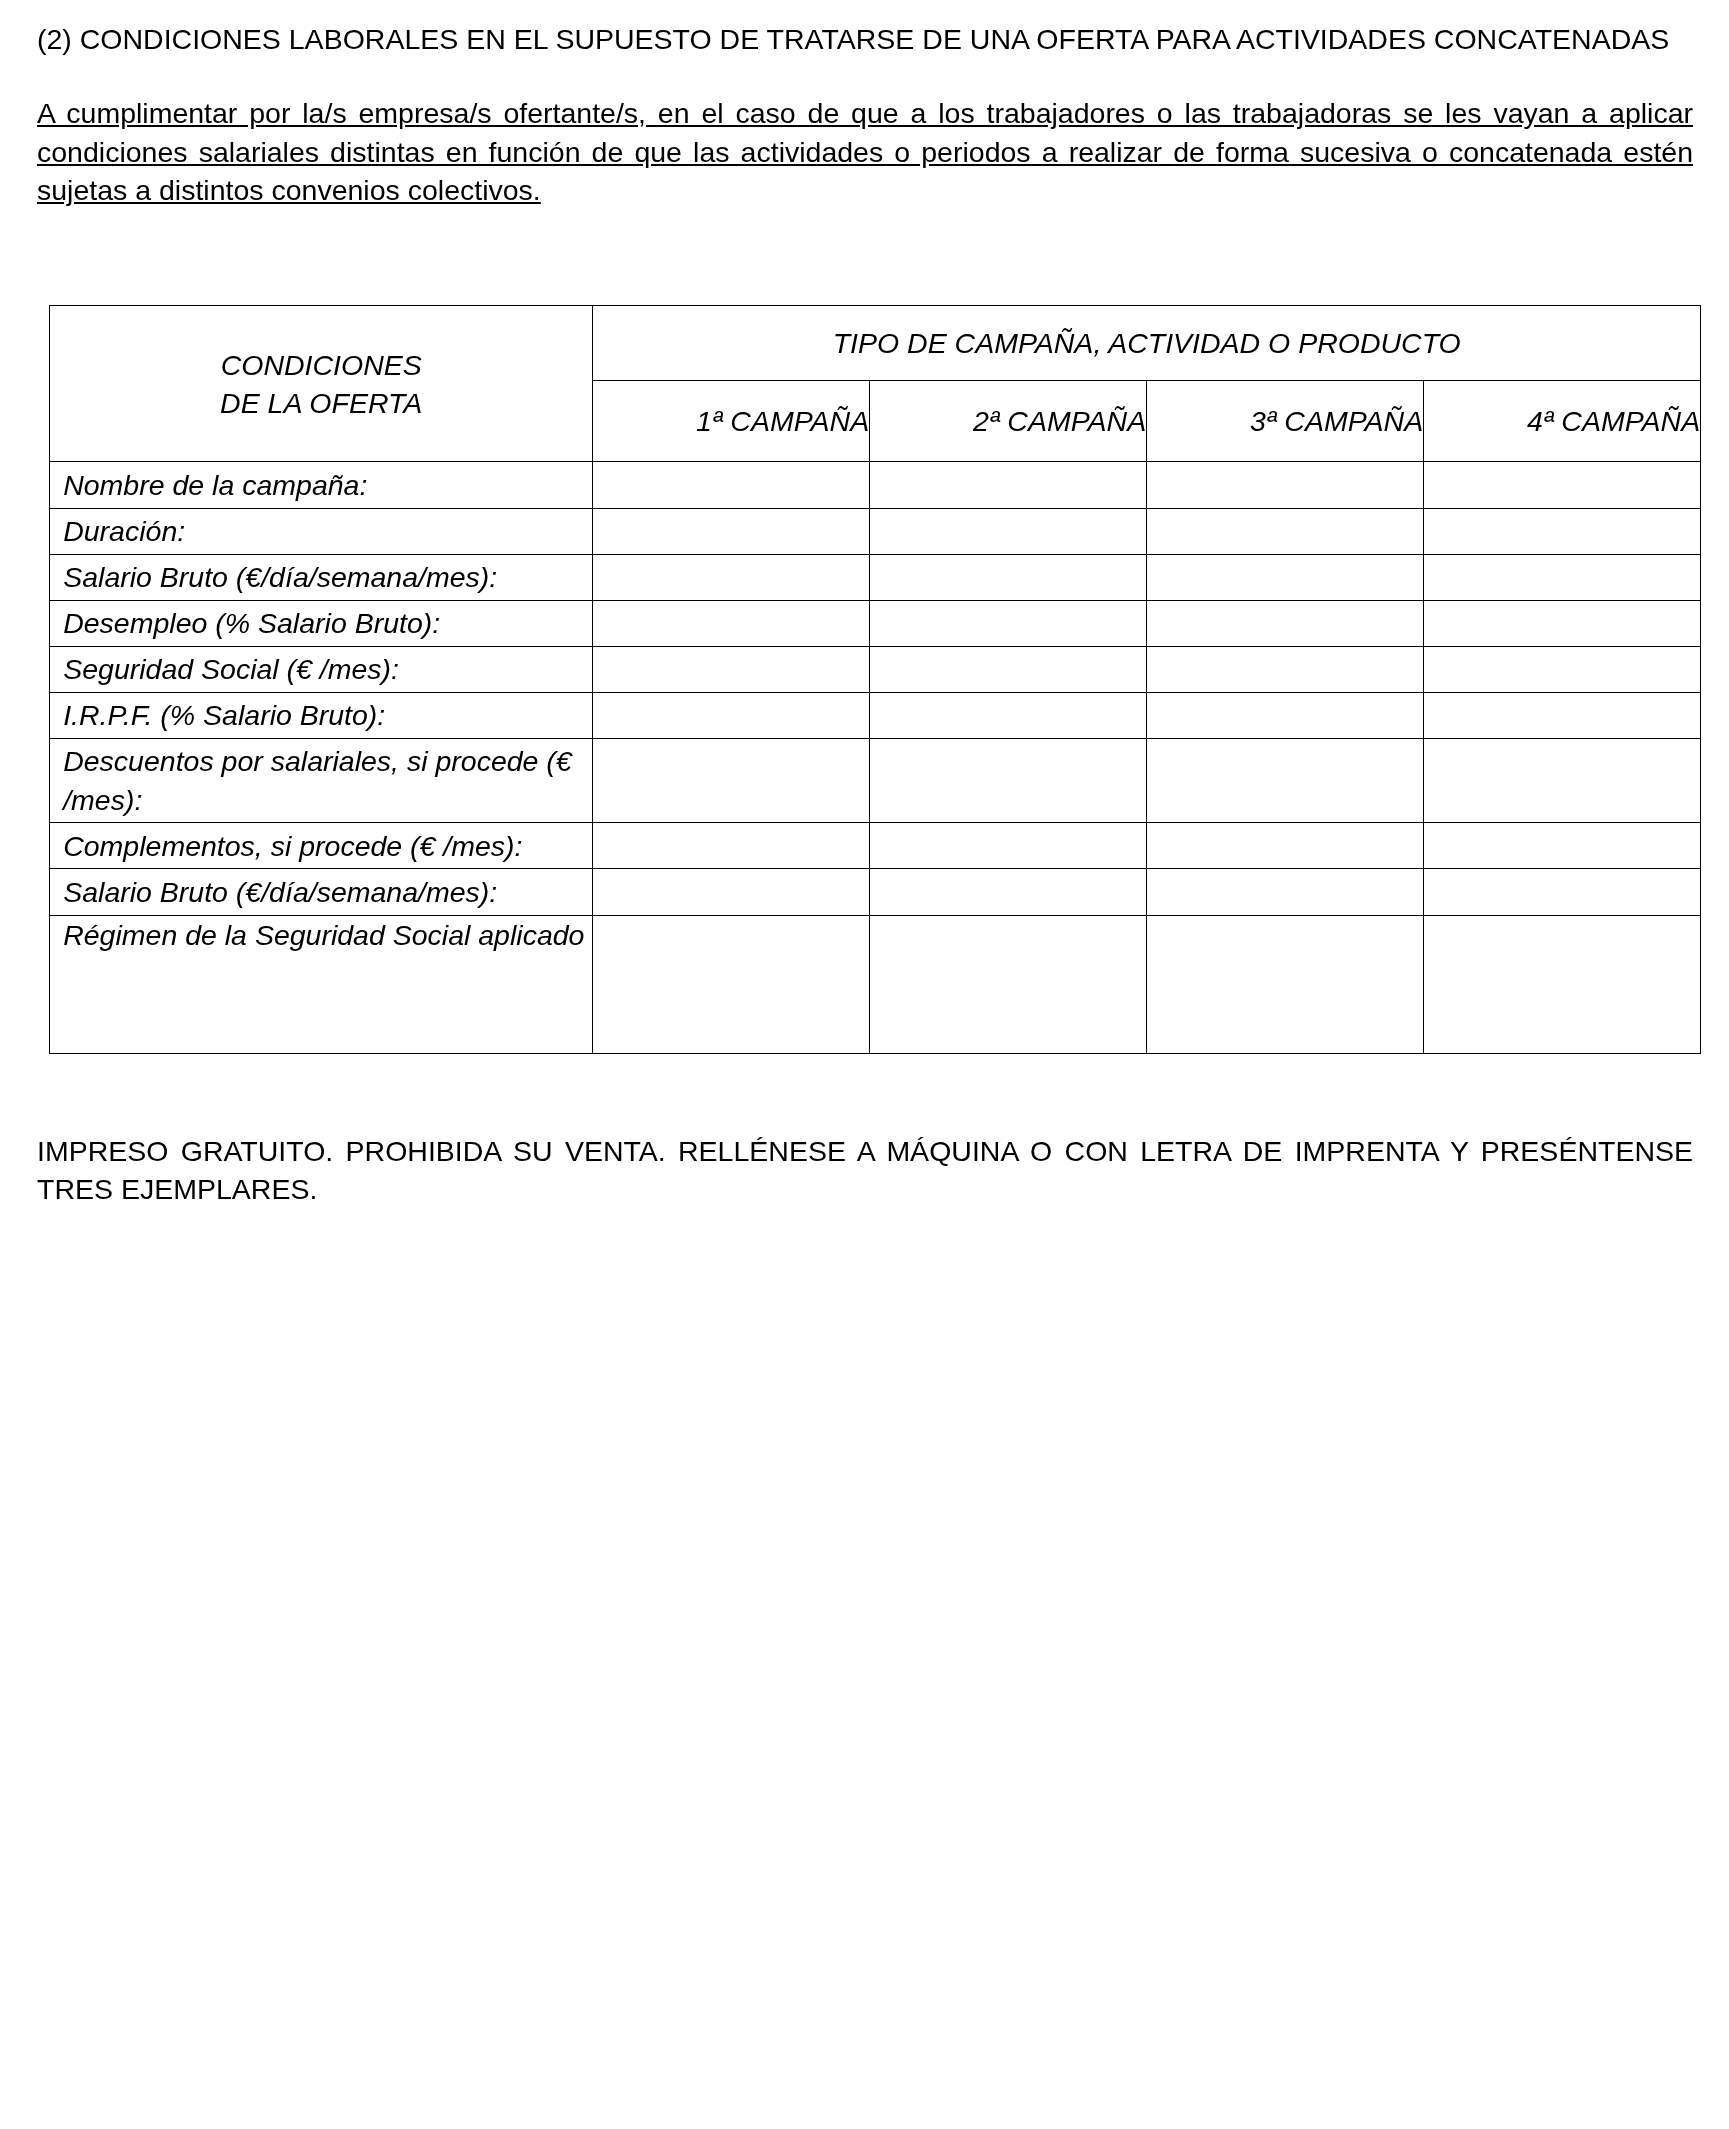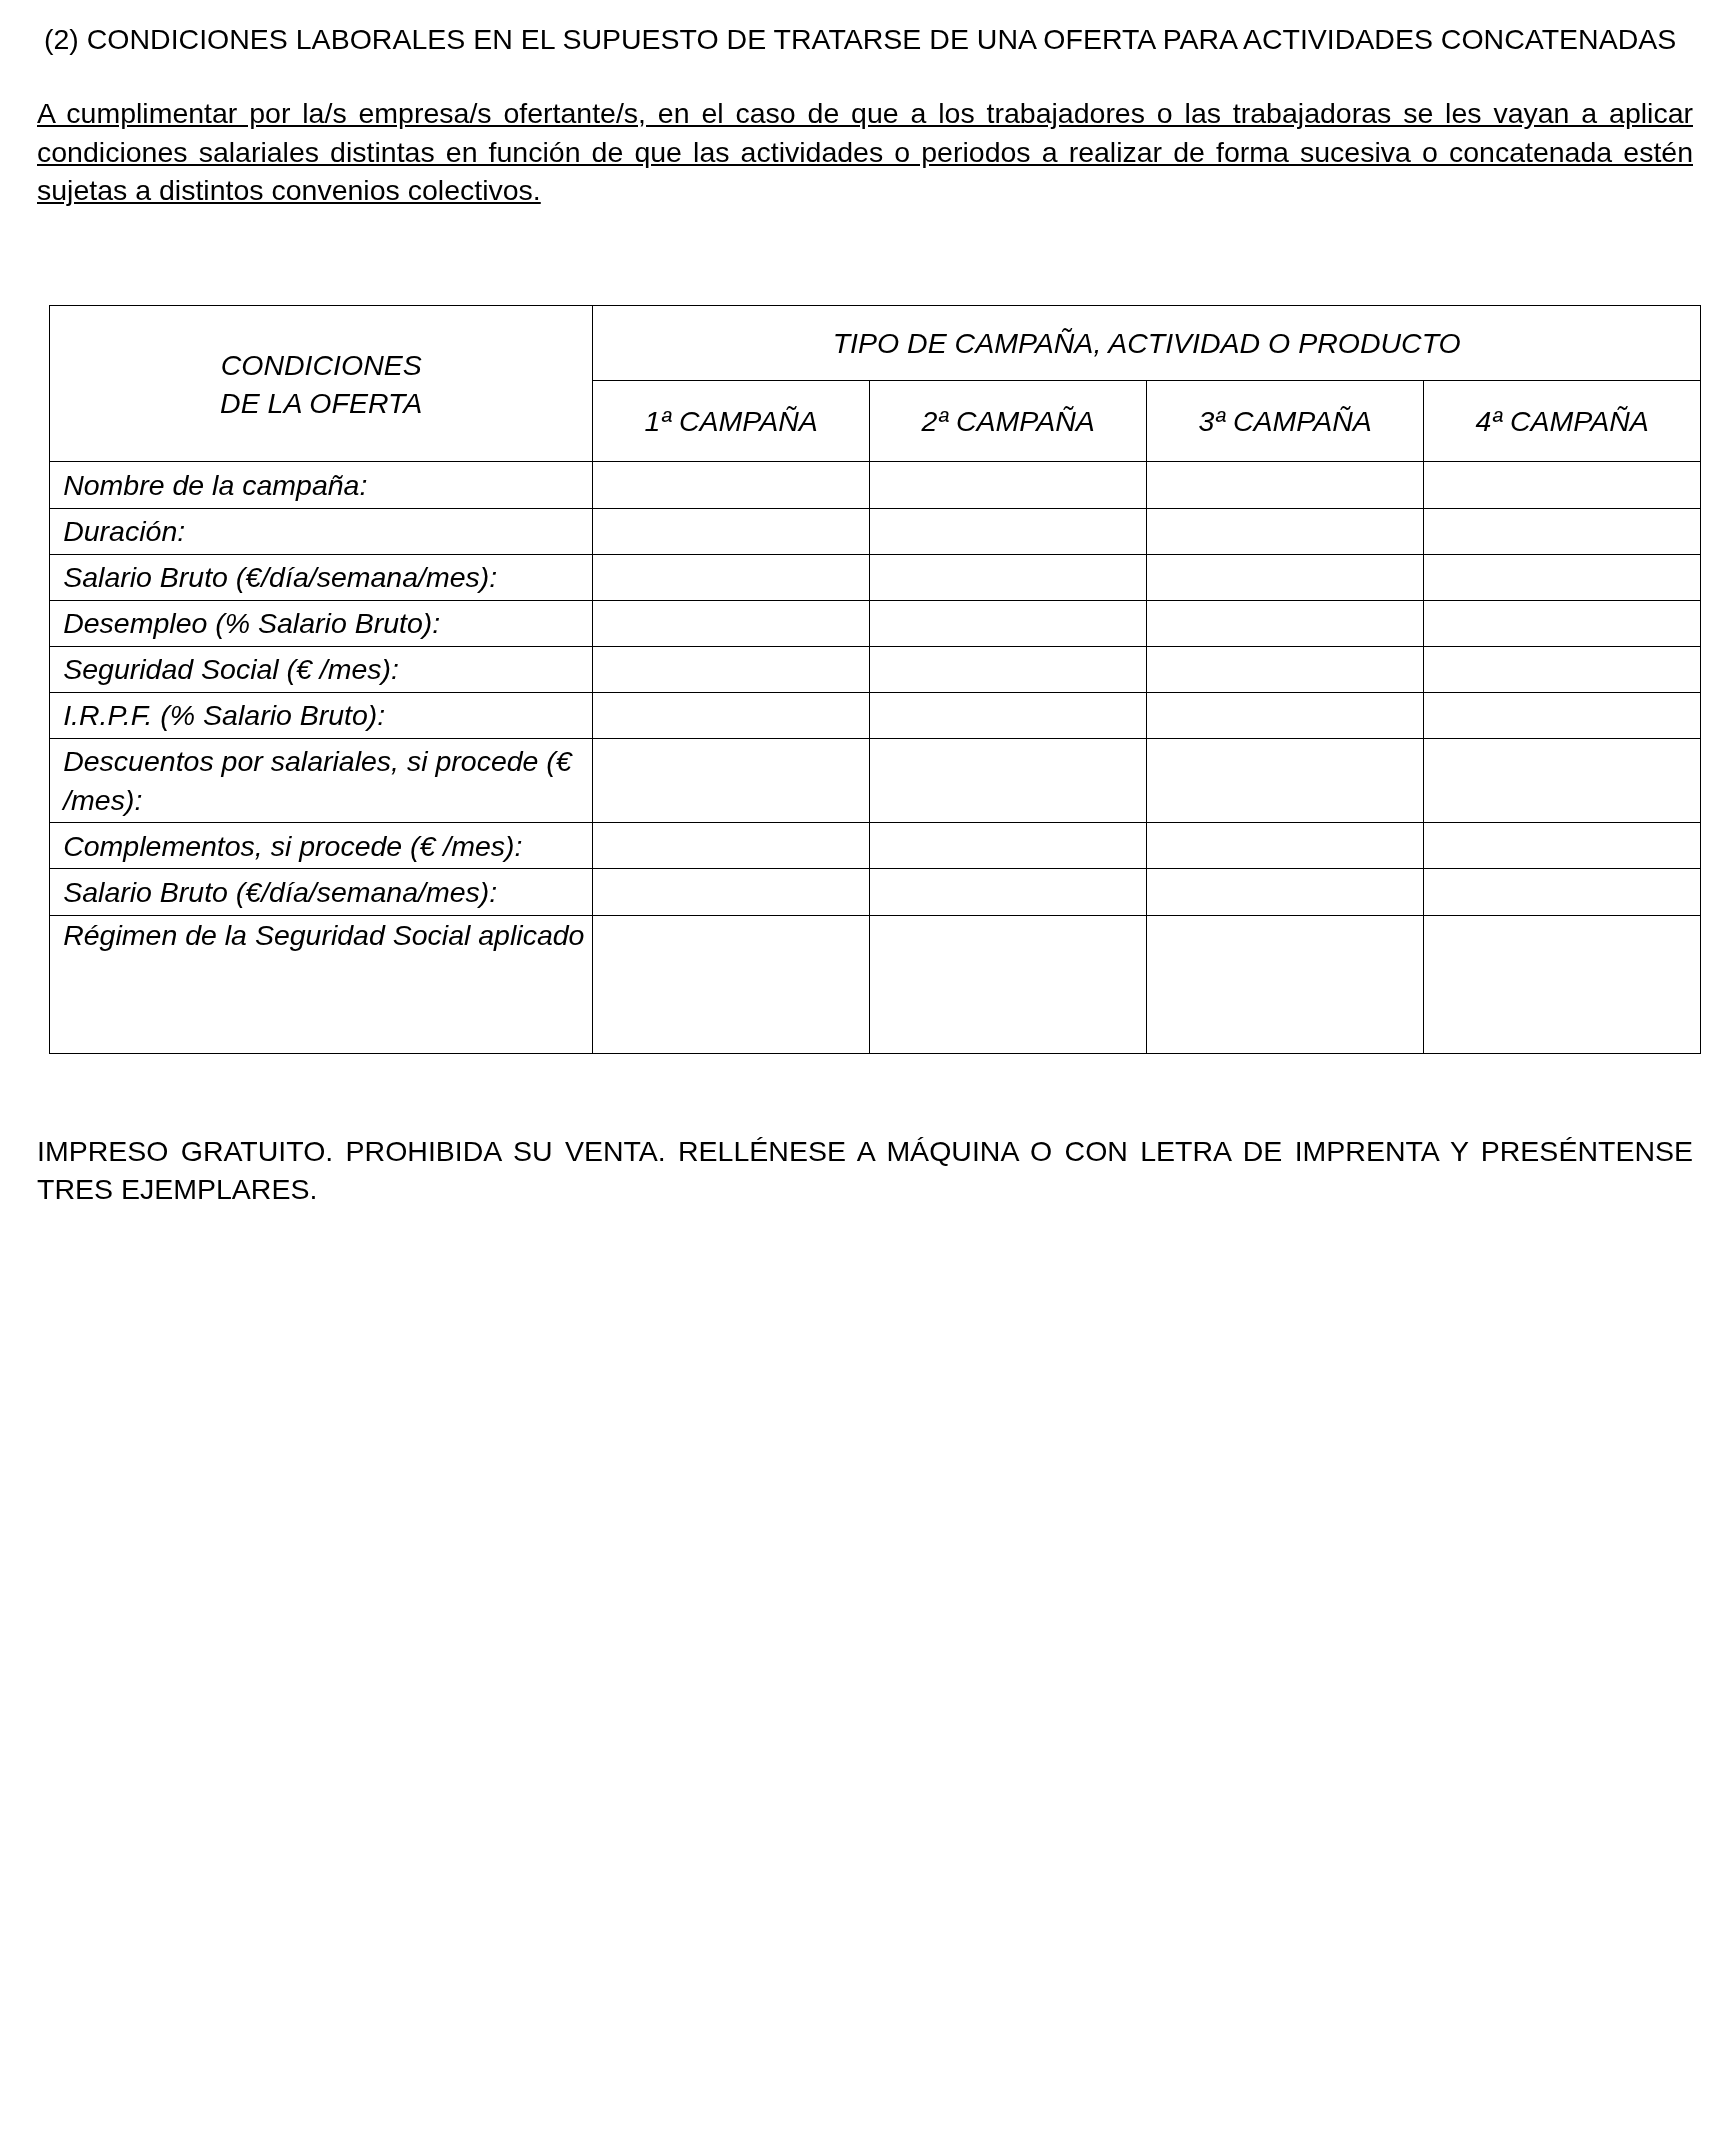--- a/index.html
+++ b/index.html
@@ -18,21 +18,20 @@
     height: 2129px;
     padding: 16.3px 37px 0 37px;
     background: #ffffff;
     overflow: hidden;
   }
   .title {
     font-weight: normal;
     font-size: 28.5px;
     white-space: nowrap;
     margin-top: 3.3px;
-    margin-left: 7px;
   }
   .intro {
     margin-top: 36px;
     text-align: justify;
     text-decoration: underline;
   }
   table.form-table {
     border-collapse: collapse;
     table-layout: fixed;
     width: 1650px;
@@ -50,21 +49,21 @@
     text-align: center;
     vertical-align: middle;
     white-space: pre-line;
   }
   th.group {
     text-align: center;
     vertical-align: middle;
     height: 75px;
   }
   th.campaign {
-    text-align: center;
+    text-align: right;
     vertical-align: middle;
     height: 81px;
   }
   td.label-cell {
     padding: 3.3px 4.9px 3.3px 13px;
     height: 46px;
     vertical-align: middle;
   }
   td.input-cell {
     height: 46px;

